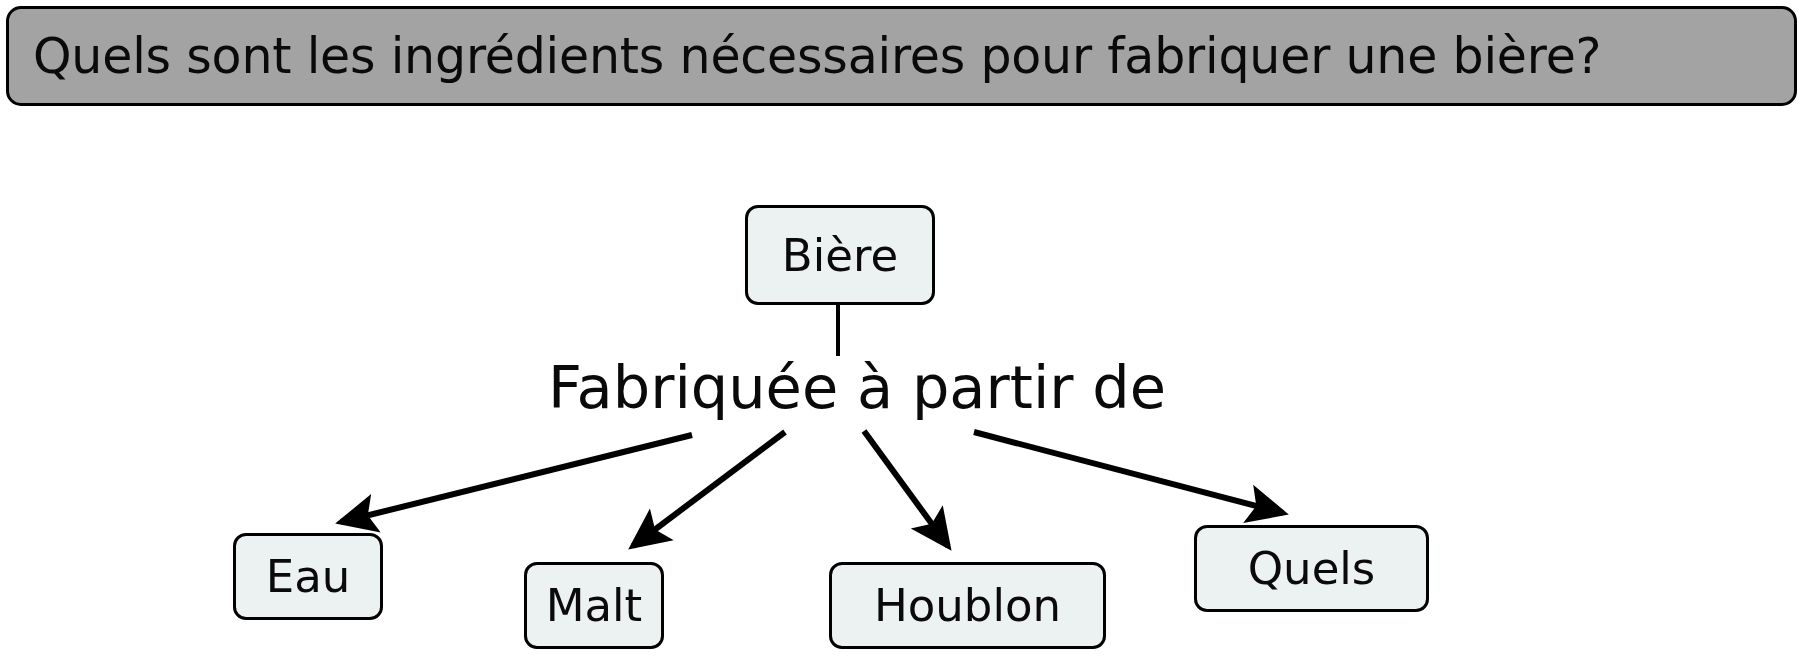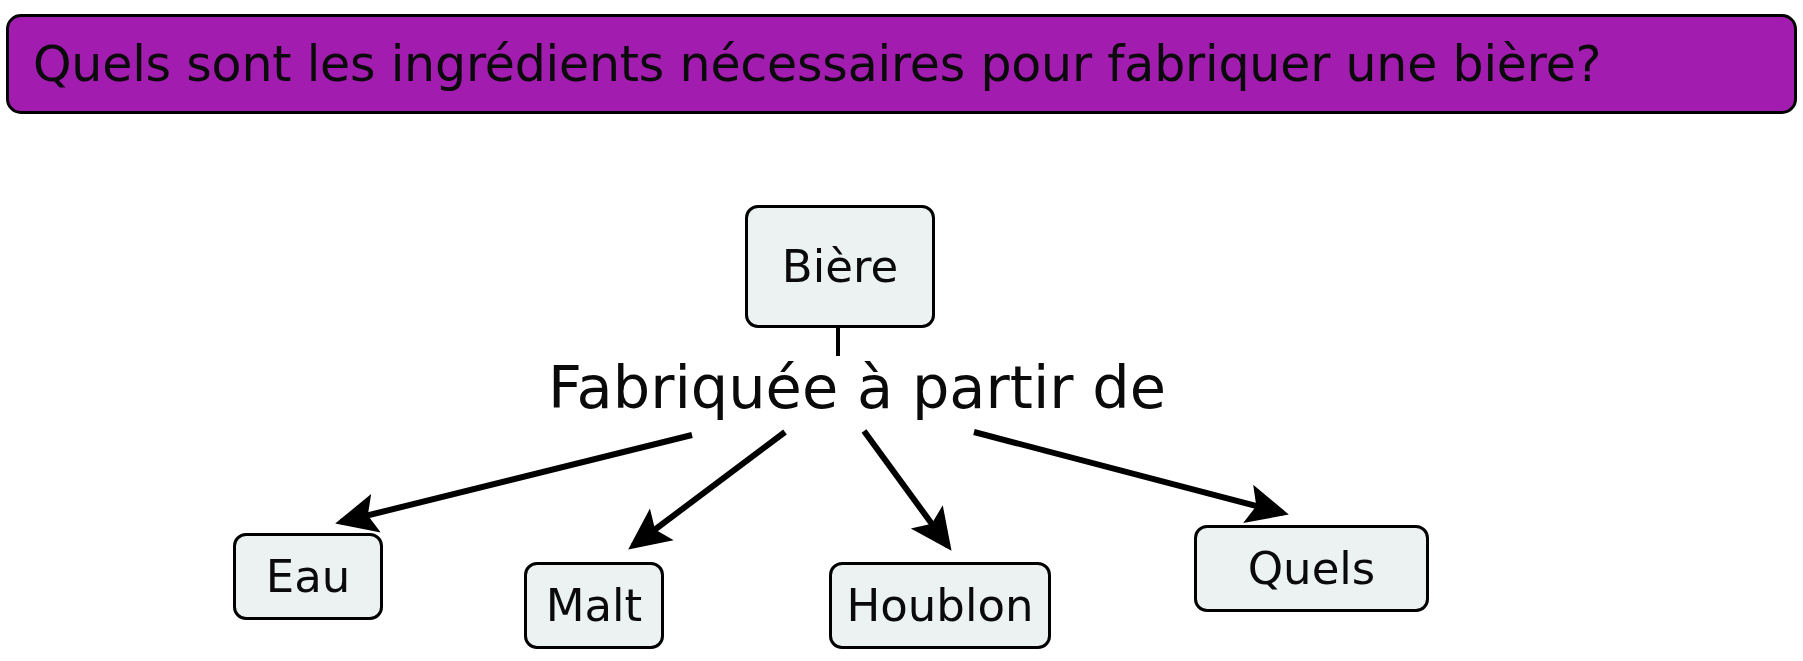--- a/index.html
+++ b/index.html
@@ -20,25 +20,25 @@
     left: 0;
     top: 0;
     width: 1803px;
     height: 661px;
   }
 
   
   .question-banner {
     position: absolute;
     left: 6px;
-    top: 14px;
+    top: 6px;
     width: 1791px;
     height: 100px;
     box-sizing: border-box;
-    background: #a21caf;
+    background: #a3a3a3;
     border: 3px solid #000000;
     border-radius: 15px;
     display: flex;
     align-items: center;
     padding-left: 24px;
     padding-right: 24px;
   }
   .question-text {
     font-size: 49px;
     line-height: 1.0;
@@ -56,24 +56,24 @@
     border-radius: 13px;
     display: flex;
     align-items: center;
     justify-content: center;
     color: #0a0a0a;
     font-size: 45px;
     line-height: 1.0;
     white-space: nowrap;
   }
 
-  #node-biere   { left: 745px;  top: 205px; width: 190px; height: 123px; justify-content: center; }
+  #node-biere   { left: 745px;  top: 205px; width: 190px; height: 100px; justify-content: center; }
   #node-eau     { left: 233px;  top: 533px; width: 150px; height: 87px;  }
   #node-malt    { left: 524px;  top: 562px; width: 140px; height: 87px;  }
-  #node-houblon { left: 829px;  top: 562px; width: 222px; height: 87px; align-items: center;  }
+  #node-houblon { left: 829px;  top: 562px; width: 277px; height: 87px; align-items: center;  }
   #node-levure  { left: 1194px; top: 525px; width: 235px; height: 87px;  }
 
   
   .edge-label {
     position: absolute;
     left: 548px;
     top: 358px;
     width: 580px;
     text-align: center;
     font-size: 59px;

